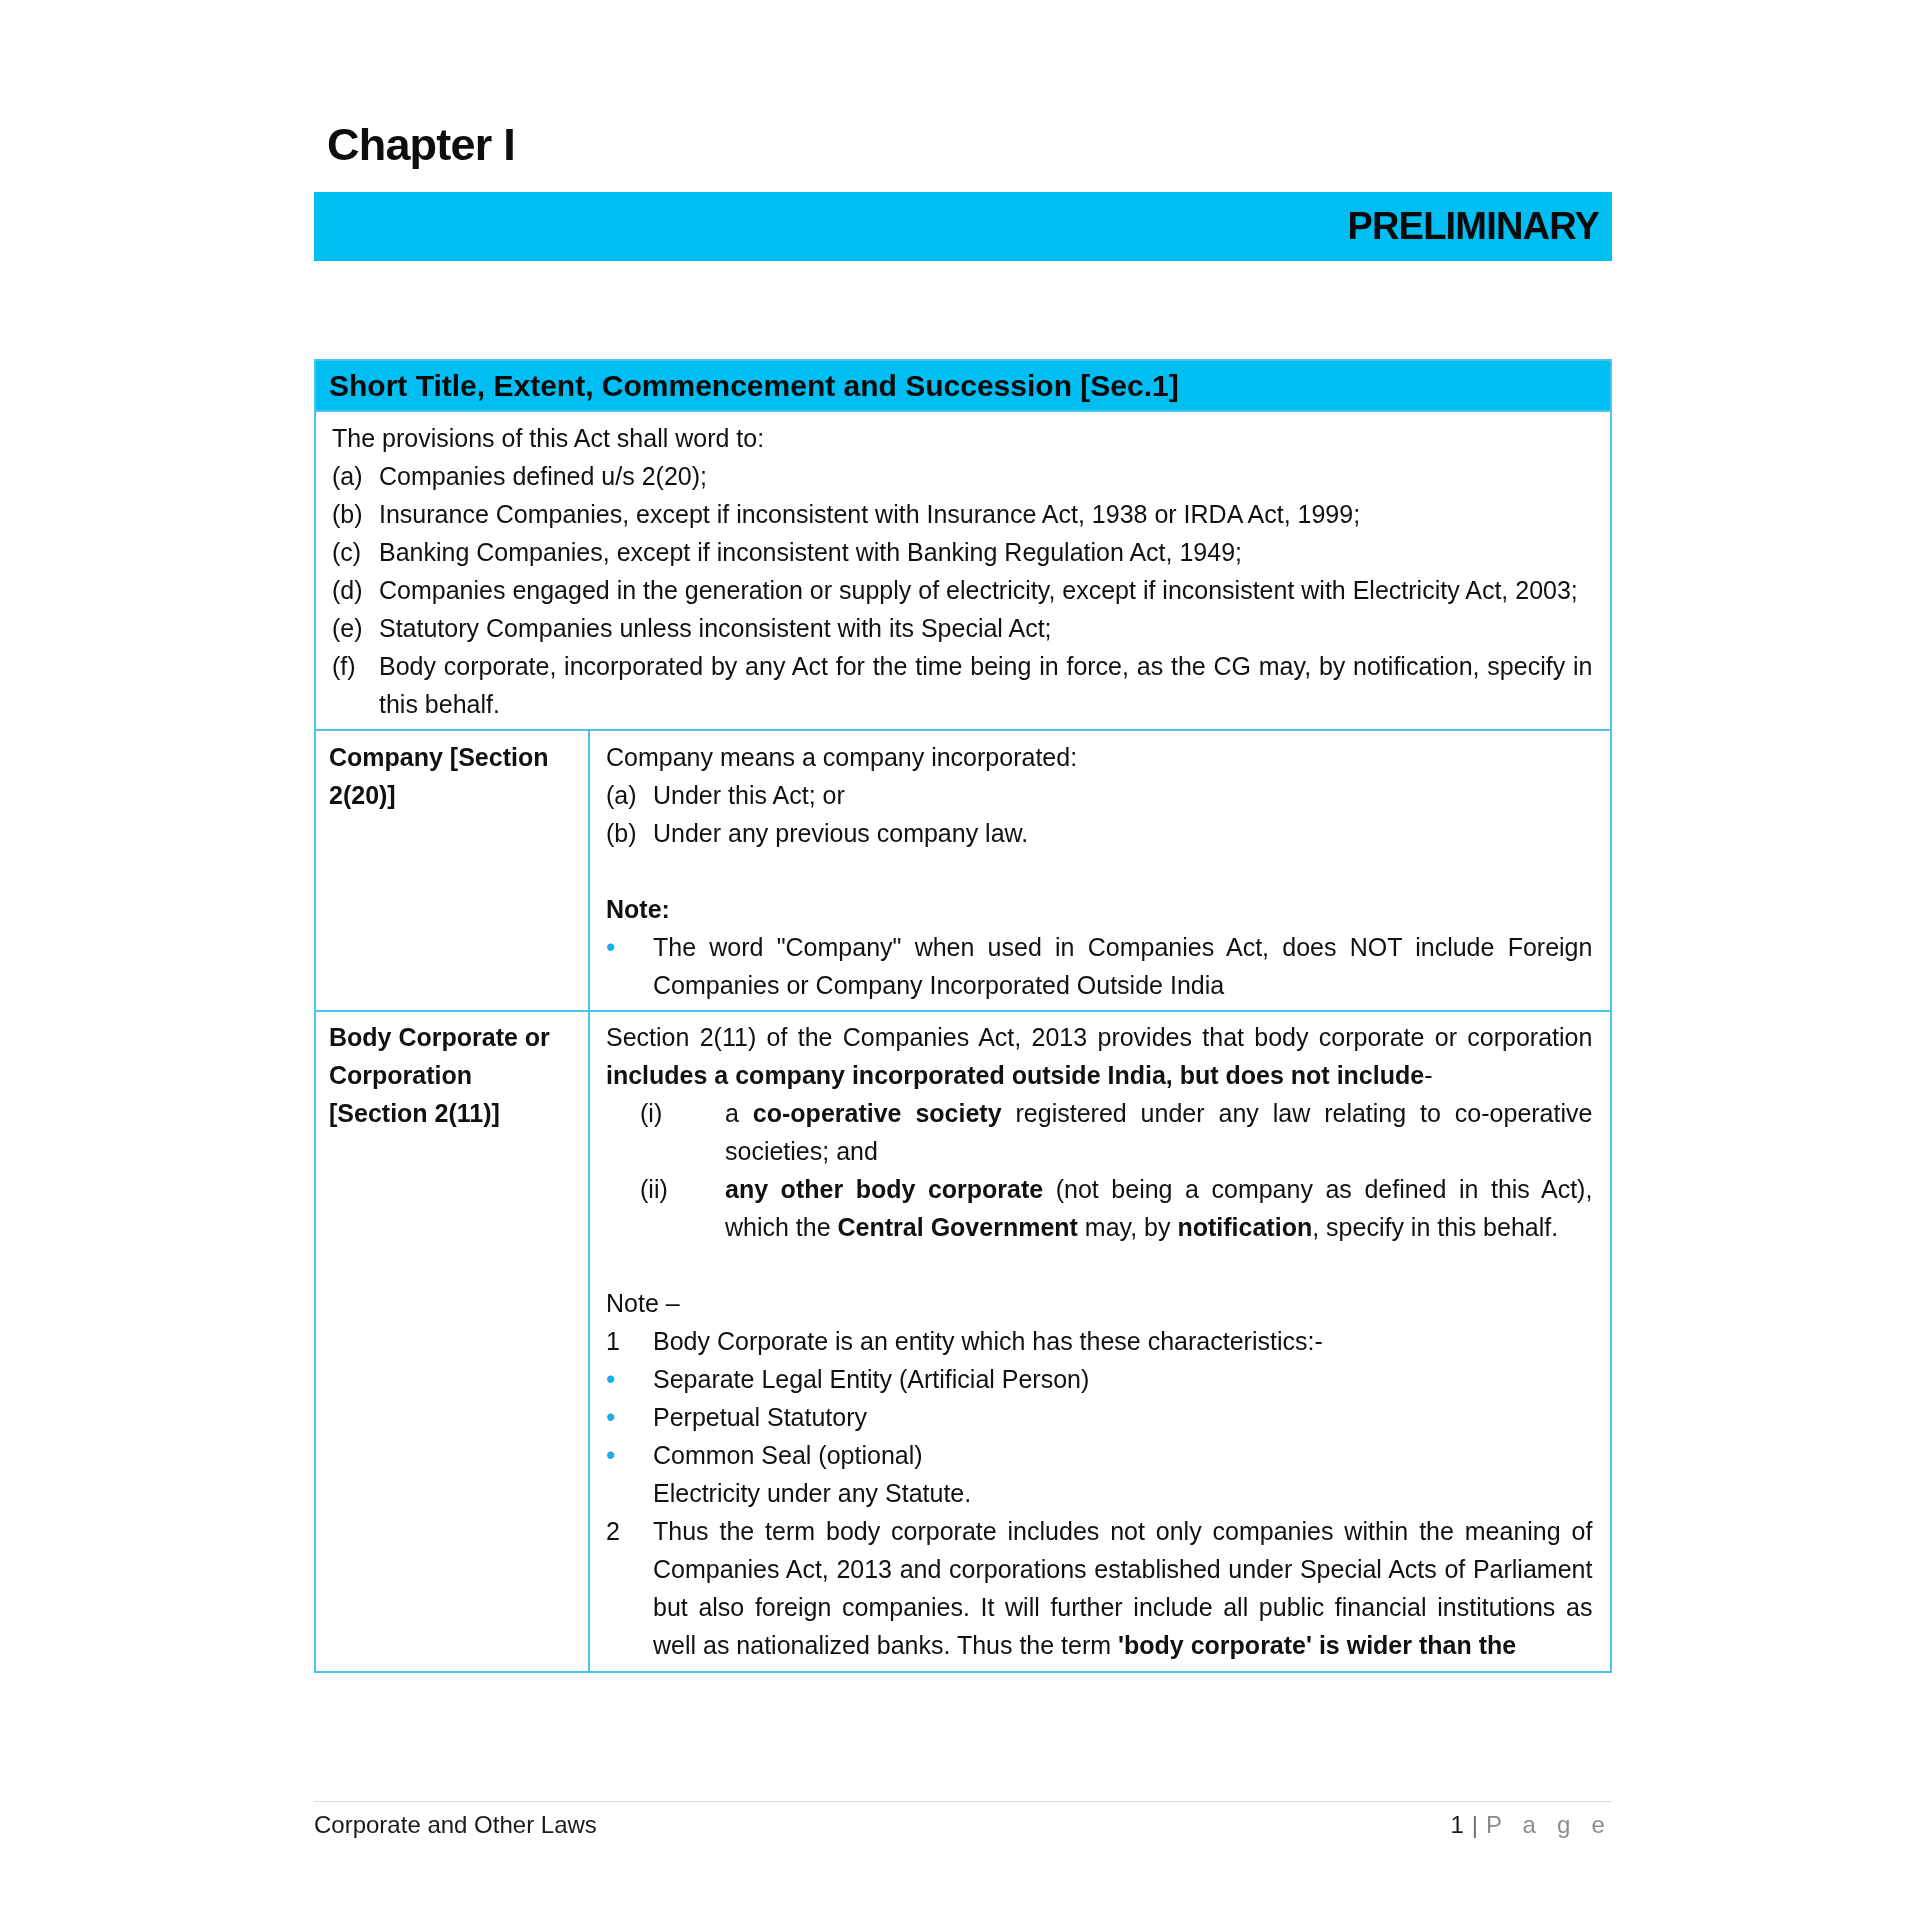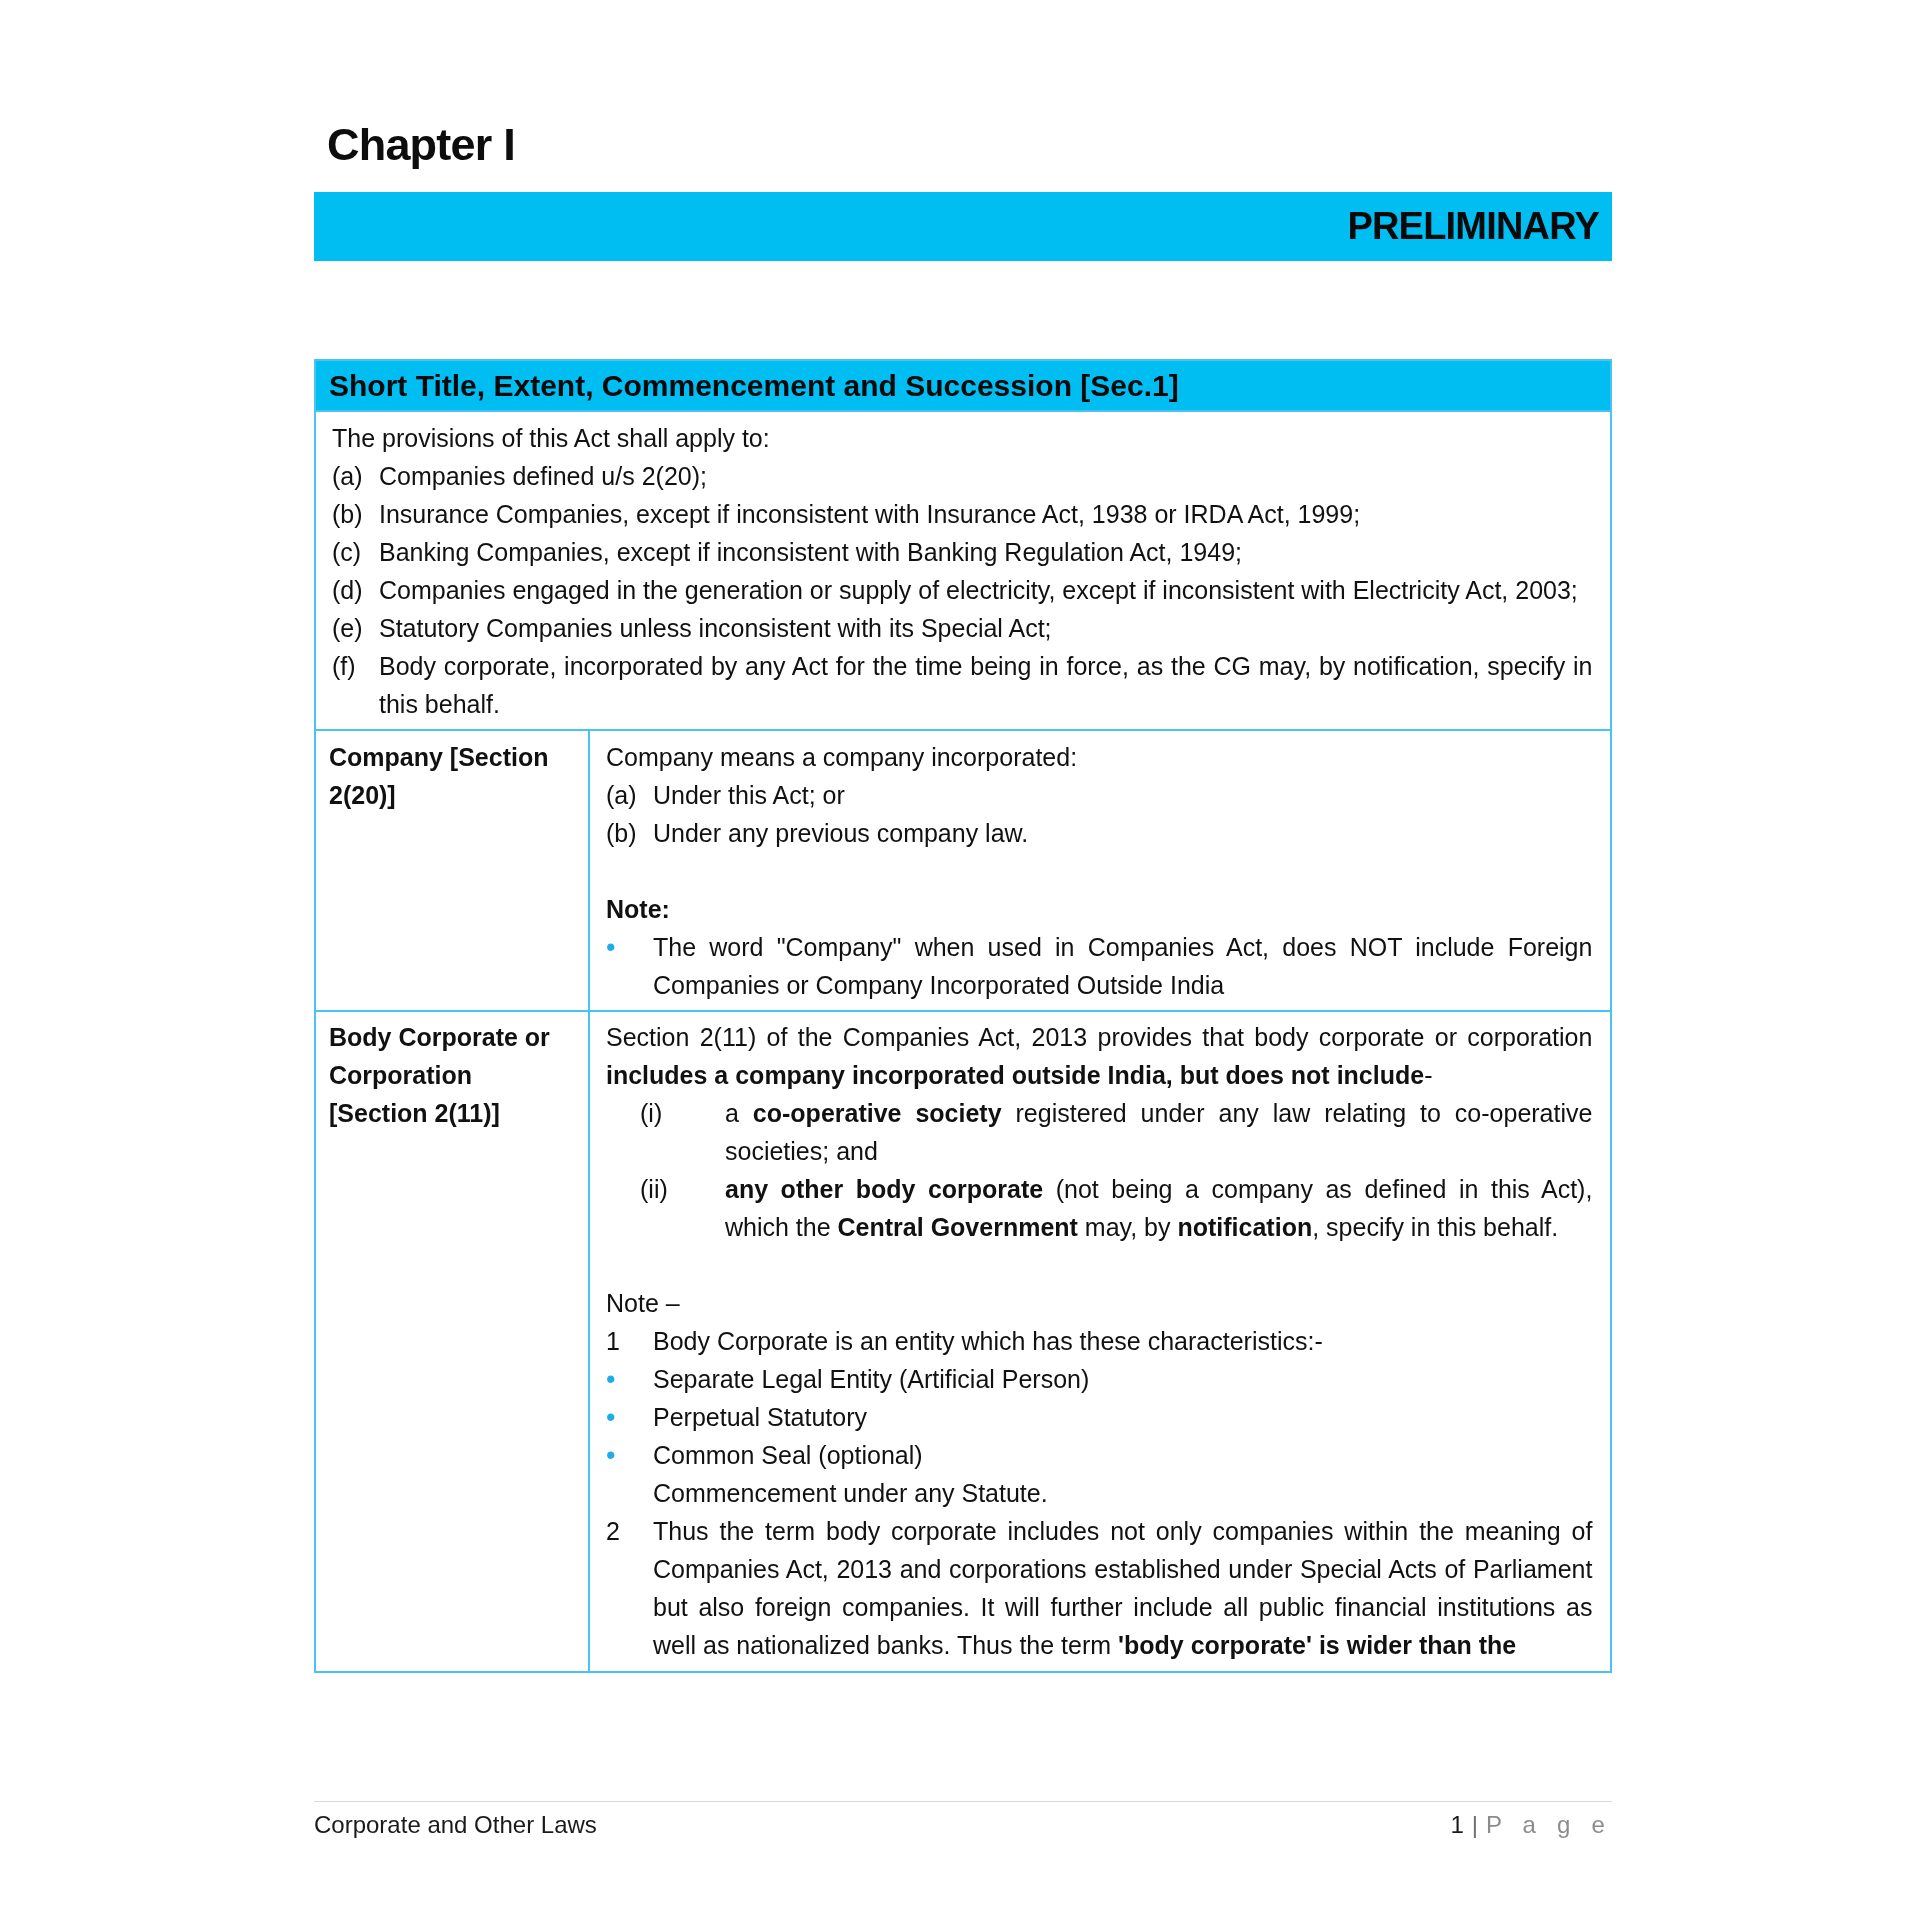--- a/index.html
+++ b/index.html
@@ -89,21 +89,21 @@
   <div class="banner">
     <span class="banner-label">PRELIMINARY</span>
   </div>
 
   <div class="doc-table">
     <div class="t-header">Short Title, Extent, Commencement and Succession [Sec.1]</div>
     <div id="table-body">
         <div class="t-row">
           <div class="t-content">
             <div class="line p">
-              <span class="text"><span class="r">The provisions of this Act shall apply to:</span></span>
+              <span class="text"><span class="r">The provisions of this Act shall word to:</span></span>
             </div>
             <div class="line list">
               <span class="marker">(a)</span>
               <span class="text"><span class="r">Companies defined u/s 2(20);</span></span>
             </div>
             <div class="line list justify">
               <span class="marker">(b)</span>
               <span class="text"><span class="r">Insurance Companies, except if inconsistent with Insurance Act, 1938 or IRDA Act, 1999;</span></span>
             </div>
             <div class="line list">
@@ -177,21 +177,21 @@
             <div class="line bullet">
               <span class="marker dot">•</span>
               <span class="text"><span class="r">Perpetual Statutory</span></span>
             </div>
             <div class="line bullet">
               <span class="marker dot">•</span>
               <span class="text"><span class="r">Common Seal (optional)</span></span>
             </div>
             <div class="line cont">
               <span class="marker"></span>
-              <span class="text"><span class="r">Commencement under any Statute.</span></span>
+              <span class="text"><span class="r">Electricity under any Statute.</span></span>
             </div>
             <div class="line num justify">
               <span class="marker">2</span>
               <span class="text"><span class="r">Thus the term body corporate includes not only companies within the meaning of Companies Act, 2013 and corporations established under Special Acts of Parliament but also foreign companies. It will further include all public financial institutions as well as nationalized banks. Thus the term </span><span class="rb">'body corporate' is wider than the</span></span>
             </div>
           </div>
         </div>
       </div>
   </div>
 

